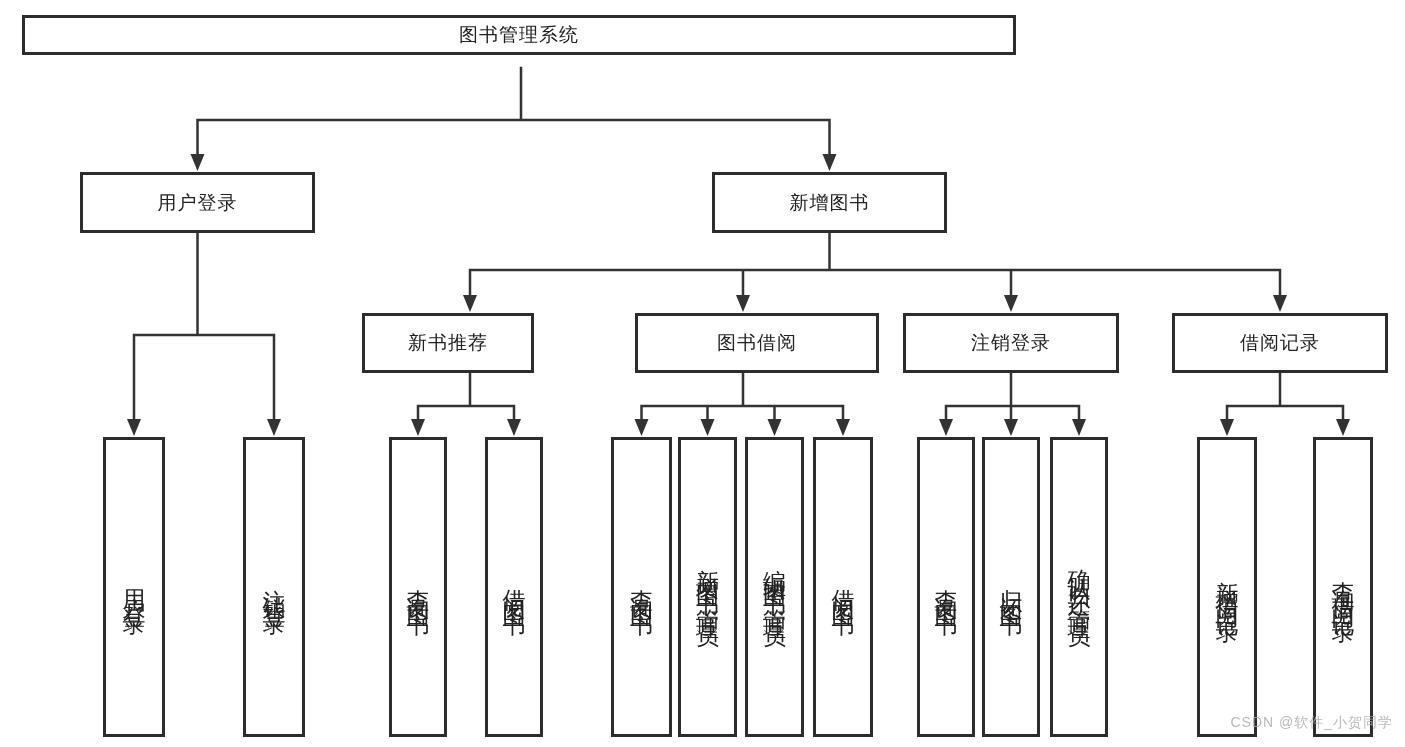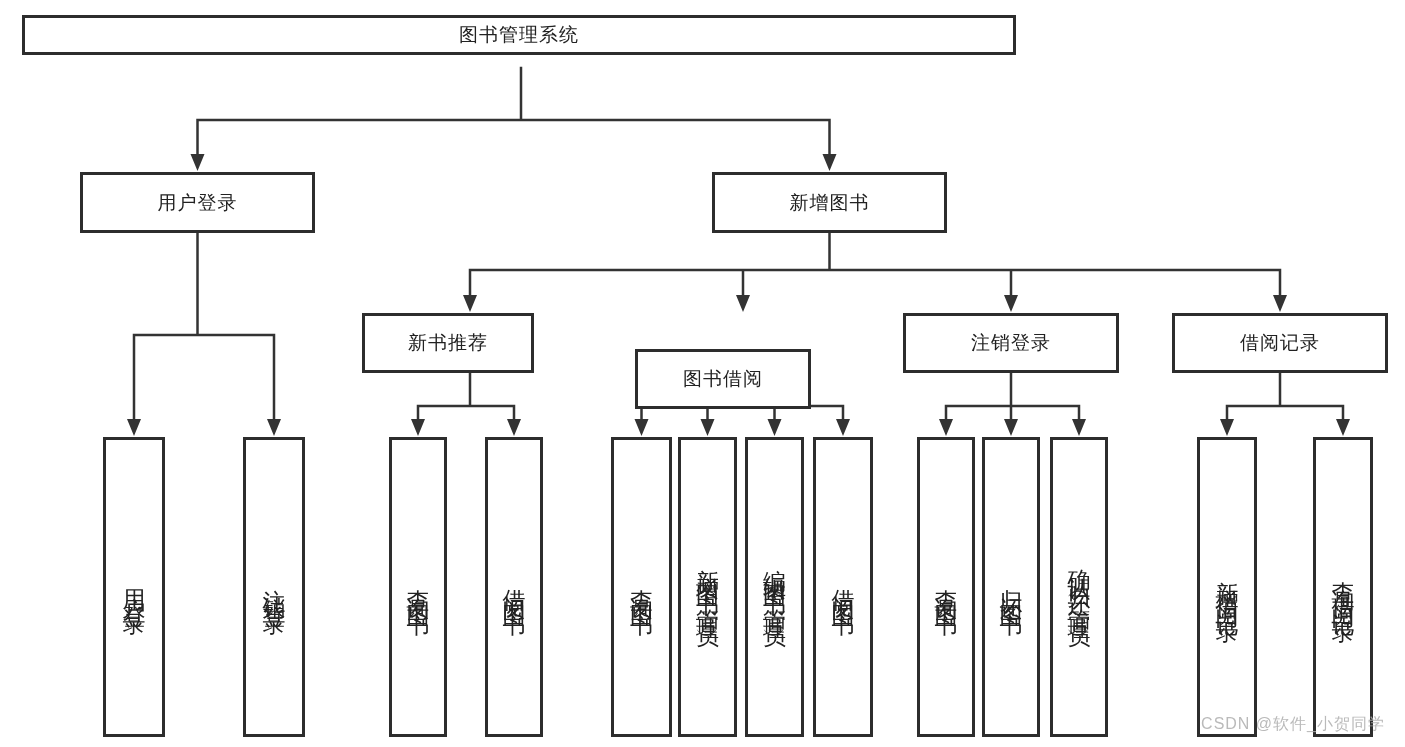--- a/index.html
+++ b/index.html
@@ -20,21 +20,21 @@
     position:absolute;box-sizing:border-box;background:var(--background,#ffffff);
     border:3px solid var(--border,#2d2d2d);
     display:flex;align-items:center;justify-content:center;
     color:var(--text,#222222);
   }
   .vnode span{
     writing-mode:vertical-rl;text-orientation:mixed;
     font-size:23px;letter-spacing:8px;line-height:1;white-space:nowrap;
   }
   .watermark{
-    position:absolute;right:20px;top:714px;font-size:16px;
+    position:absolute;right:12px;top:714px;font-size:14px;
     color:var(--watermark,#b0b0b0);opacity:.85;letter-spacing:1px;z-index:5;
   }
 </style>
 </head>
 <body>
 
 <div id="canvas">
 
   <svg class="connectors" viewBox="0 0 1405 747">
     <path class="lines" d="
@@ -79,21 +79,21 @@
       M1343 436 l-7 -17 h14 z
     "></path>
   </svg>
 
   <div class="hnode" style="left:22px;top:15px;width:994px;height:40px;text-align:right;">图书管理系统</div>
 
   <div class="hnode" style="left:80px;top:172px;width:235px;height:61px;">用户登录</div>
   <div class="hnode" style="left:712px;top:172px;width:235px;height:61px;">新增图书</div>
 
   <div class="hnode" style="left:362px;top:313px;width:172px;height:60px;">新书推荐</div>
-  <div class="hnode" style="left:635px;top:313px;width:176px;height:60px;margin-top:36px;">图书借阅</div>
+  <div class="hnode" style="left:635px;top:313px;width:244px;height:60px;">图书借阅</div>
   <div class="hnode" style="left:903px;top:313px;width:216px;height:60px;">注销登录</div>
   <div class="hnode" style="left:1172px;top:313px;width:216px;height:60px;">借阅记录</div>
 
   <div class="vnode" style="left:103px;top:437px;width:62px;height:300px;">
     <span>用户登录</span>
   </div>
   <div class="vnode" style="left:243px;top:437px;width:62px;height:300px;">
     <span>注销登录</span>
   </div>
 

